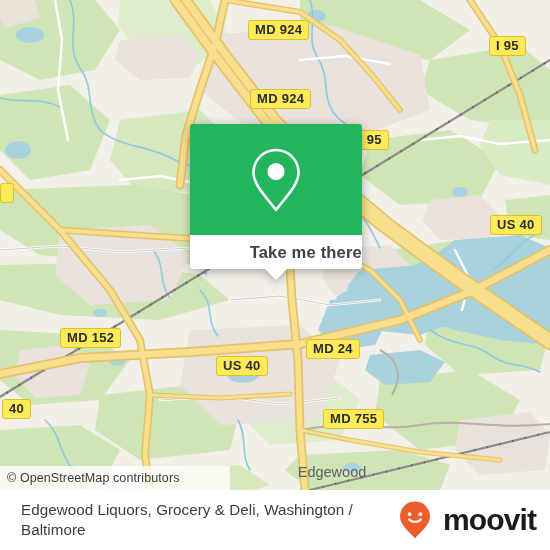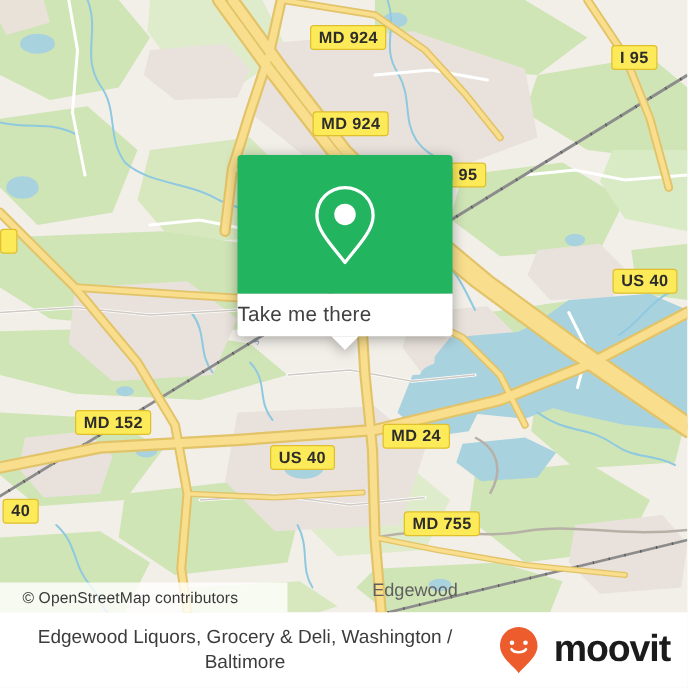--- a/index.html
+++ b/index.html
@@ -38,21 +38,21 @@
     height: 24px;
     width: 230px;
     display: flex;
     align-items: center;
     background: rgba(255,255,255,0.80);
     z-index: 40;
   }
   #attribution .attr-text {
     font-size: 12.5px;
     color: #3a3a3a;
-    padding-left: 18px;
+    padding-left: 7px;
     letter-spacing: 0.1px;
     white-space: nowrap;
   }
 
   
   #popup {
     position: absolute;
     left: 190px;
     top: 124px;
     width: 172px;
@@ -67,21 +67,22 @@
     align-items: center;
     justify-content: center;
   }
   #popup .card-foot {
     height: 34px;
     width: 100%;
     background: #ffffff;
     border-radius: 0 0 3px 3px;
     display: flex;
     align-items: center;
-    justify-content: flex-start;
+    justify-content: flex-end;
+    font-weight: bold;
   }
   #popup .card-foot .foot-label {
     font-size: 16.5px;
     color: #414141;
     letter-spacing: 0.2px;
   }
   #popup .tail {
     position: absolute;
     left: 50%;
     margin-left: -11px;
@@ -96,23 +97,22 @@
   #bottombar {
     position: absolute;
     left: 0;
     top: 490px;
     width: 550px;
     height: 60px;
     background: #ffffff;
     display: flex;
     align-items: center;
     box-sizing: border-box;
-    padding: 0 14px 0 4px;
+    padding: 0 14px 0 21px;
     z-index: 50;
-    text-align: center;
   }
   #bottombar .place-title {
     flex: 1 1 auto;
     font-size: 15.2px;
     line-height: 20px;
     color: #3c3c3c;
     padding-right: 10px;
     letter-spacing: 0.05px;
   }
   #brand {

